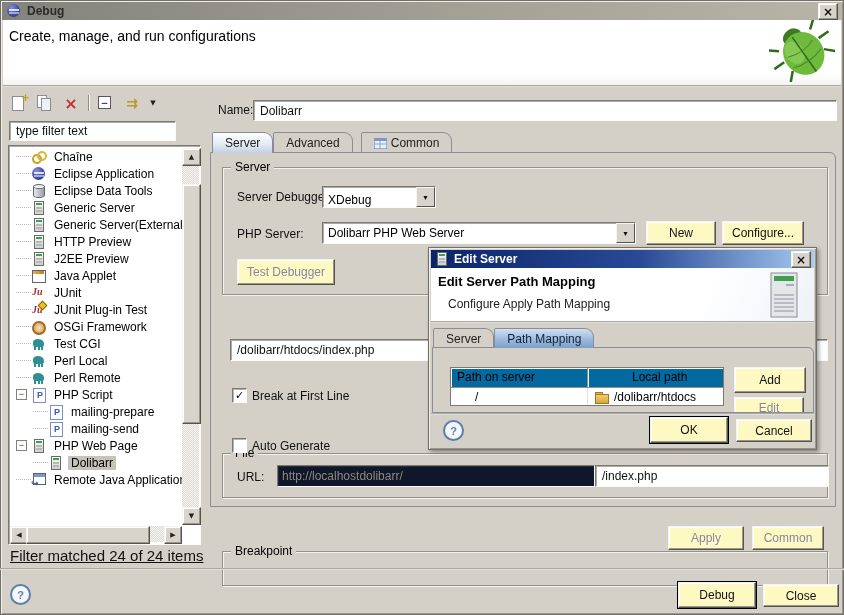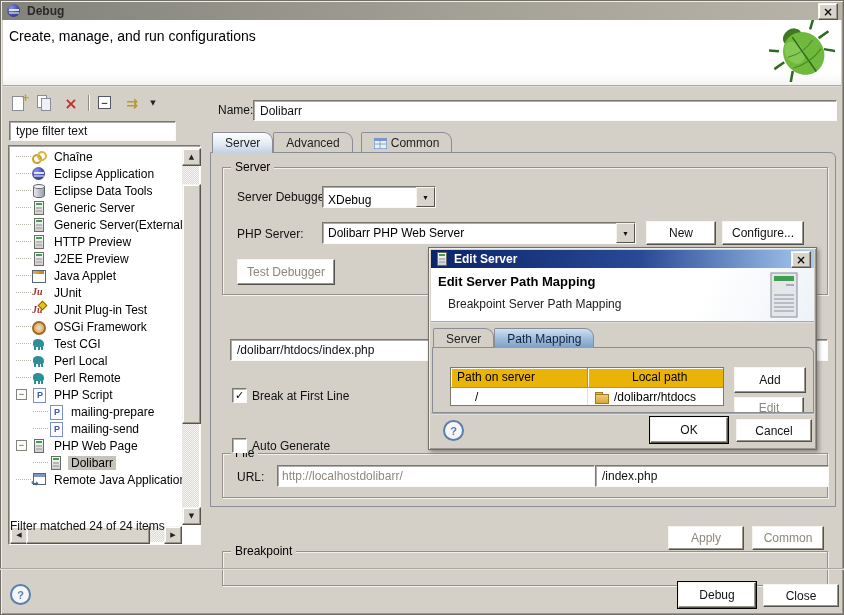--- a/index.html
+++ b/index.html
@@ -2,21 +2,21 @@
 <html><head>
 <meta charset="utf-8">
 <style>
   html,body{margin:0;padding:0;}
   body{width:844px;height:615px;font-family:"Liberation Sans",sans-serif;font-size:12px;color:#000;background:#b0aca4;}
   #window{position:relative;width:844px;height:615px;background:#d4d0c8;overflow:hidden;
     box-shadow:inset 0 0 0 1px #716f68, inset 2px 2px 0 0 #f0eee8, inset -2px -2px 0 0 #9a968c;}
   .abs{position:absolute;}
 
   
-  .btn{background:#ffffff;border:1px solid;border-color:#f6f4ee #55534e #55534e #f6f4ee;
+  .btn{background:#fef9c3;border:1px solid;border-color:#f6f4ee #55534e #55534e #f6f4ee;
     box-shadow:inset -1px -1px 0 #9a968c, inset 1px 1px 0 #ffffff;
     display:flex;align-items:center;justify-content:center;font-size:12px;color:#111;cursor:default;}
   .btn.default{box-shadow:0 0 0 1px #000, inset -1px -1px 0 #9a968c, inset 1px 1px 0 #ffffff;}
   .btn.disabled{color:#8d897e;text-shadow:1px 1px 0 #fbfaf6;}
   .sunken{background:#fff;border:1px solid;border-color:#7b786f #fbfaf6 #fbfaf6 #7b786f;
     box-shadow:inset 1px 1px 0 rgba(70,70,70,.45);}
   .field{display:flex;align-items:center;padding:0 4px;font-size:12px;}
   .field input{border:none;outline:none;width:100%;font:12px "Liberation Sans",sans-serif;background:transparent;color:#111;}
   .combo{display:flex;align-items:center;}
   .combo .val{flex:1;padding:0 5px;white-space:nowrap;overflow:hidden;}
@@ -63,21 +63,21 @@
   .stub{flex:none;width:15px;height:1px;border-top:1px dotted #b8b5ac;margin-right:0;}
   .tree-label{padding:0 3px;font-size:12px;}
   .tree-label.sel{background:#c6c3bb;}
   .scroll-track{background-image:
       linear-gradient(45deg,#dedbd4 25%,transparent 25%,transparent 75%,#dedbd4 75%),
       linear-gradient(45deg,#dedbd4 25%,#f6f4f0 25%,#f6f4f0 75%,#dedbd4 75%);
     background-size:2px 2px;background-position:0 0,1px 1px;}
   .sb-el{background:#d8d4cc;border:1px solid;border-color:#f6f4ee #55534e #55534e #f6f4ee;
     box-shadow:inset -1px -1px 0 #9a968c, inset 1px 1px 0 #fff;display:flex;align-items:center;justify-content:center;
     font-size:7px;color:#222;font-family:"DejaVu Sans",sans-serif;}
-  #status{left:10px;top:519px;font-size:12px;color:#111;}
+  #status{left:10px;top:547px;font-size:15px;color:#111;text-decoration:underline;}
 
   
   #namerow-label{left:218px;top:103px;}
   #namefield{left:253px;top:100px;width:574px;height:19px;}
   #tabs{left:212px;top:133px;height:20px;display:flex;align-items:flex-end;gap:0;}
   #tabs .gap{width:8px;}
   #maincontent{left:210px;top:152px;width:624px;height:353px;}
 
   .lab{font-size:12px;color:#111;}
 
@@ -137,21 +137,21 @@
     background:linear-gradient(90deg,#0a246a 0%,#2a4a96 55%,#a6caf0 100%);display:flex;align-items:center;padding-left:3px;box-sizing:border-box;}
   #dlg-titlebar .ttl{font-weight:bold;color:#fff;margin-left:4px;}
   #dlg-header{position:absolute;left:3px;top:21px;width:383px;height:53px;background:linear-gradient(115deg,#ffffff 70%,#eef2f8 100%);}
   #dlg-header .h1{position:absolute;left:7px;top:6px;font-size:13px;font-weight:bold;}
   #dlg-header .h2{position:absolute;left:17px;top:29px;font-size:12px;color:#222;}
   #dlg-header .sep{position:absolute;left:0;bottom:-2px;width:100%;height:2px;background:linear-gradient(#908d85,#fbfaf6);}
   #dlg-tabs{position:absolute;left:5px;top:81px;display:flex;align-items:flex-end;}
   #dlg-content{position:absolute;left:4px;top:100px;width:380px;height:64px;overflow:hidden;background:#d4d0c8;border:1px solid #8a8d96;border-radius:0 6px 0 0;}
   .ptable{position:absolute;left:17px;top:19px;width:272px;background:#fff;border:1px solid #7b786f;}
   .ptable .hrow{display:flex;}
-  .ptable .hcell{background:#eab308;border-right:1px solid #94918a;border-bottom:1px solid #94918a;
+  .ptable .hcell{background:#0369a1;border-right:1px solid #94918a;border-bottom:1px solid #94918a;
     box-shadow:inset 1px 1px 0 #fbfaf6;padding:2px 6px;font-size:12px;box-sizing:border-box;height:20px;}
   .ptable .row{display:flex;height:17px;align-items:center;}
   .ptable .cell{box-sizing:border-box;padding:0 6px;border-right:1px solid #e4e2dc;display:flex;align-items:center;height:17px;}
   #dlg-footer-sep{position:absolute;left:3px;top:166px;width:383px;height:2px;background:linear-gradient(#908d85,#fbfaf6);}
 
   .dim{color:#8d897e;}
 </style>
 </head>
 <body>
 
@@ -386,21 +386,21 @@
 
   <div class="abs group" style="left:222px;top:378px;width:604px;height:33px;">
     <span class="glabel">Breakpoint</span>
   </div>
   <span class="abs check" style="left:232px;top:388px;">✓</span>
   <span class="abs lab" style="left:252px;top:389px;">Break at First Line</span>
 
   <span class="abs check" style="left:232px;top:438px;"></span>
   <span class="abs lab" style="left:252px;top:439px;">Auto Generate</span>
   <span class="abs lab" style="left:237px;top:470px;">URL:</span>
-  <div class="abs sunken field" style="left:277px;top:465px;width:308px;height:20px;background:#ffffff;">
+  <div class="abs sunken field" style="left:277px;top:465px;width:308px;height:20px;background:#0f172a;">
     <span class="dim">http://localhostdolibarr/</span>
   </div>
   <div class="abs sunken field" style="left:595px;top:465px;width:224px;height:20px;">
     <input value="/index.php" style="">
   </div>
 
   <div class="abs btn disabled" style="left:668px;top:526px;width:74px;height:22px;">Apply</div>
   <div class="abs btn disabled" style="left:752px;top:526px;width:70px;height:22px;">Common</div>
 
   <div class="abs" style="left:0;top:568px;width:844px;height:2px;background:linear-gradient(#908d85,#fbfaf6);"></div>
@@ -409,21 +409,21 @@
   <div class="abs btn" style="left:763px;top:584px;width:74px;height:21px;">Close</div>
 
   <div class="abs" id="dlg">
     <div id="dlg-titlebar">
       <span class="ic ic-server" style="margin:0;"></span>
       <span class="ttl">Edit Server</span>
       <span class="xbtn" style="position:absolute;right:3px;top:1px;">×</span>
     </div>
     <div id="dlg-header">
       <span class="h1">Edit Server Path Mapping</span>
-      <span class="h2">Breakpoint Server Path Mapping</span>
+      <span class="h2">Configure Apply Path Mapping</span>
       <svg style="position:absolute;right:14px;top:4px;" width="30" height="46">
         <rect x="1" y="1" width="26" height="44" fill="#e4e6ea" stroke="#8a8d96"></rect>
         <rect x="4" y="4" width="20" height="5" fill="#3f9e4f"></rect>
         <rect x="16" y="12" width="8" height="2" fill="#aab"></rect>
         <g fill="#b8bcc4">
             <rect x="4" y="22" width="20" height="2"></rect>
             <rect x="4" y="26" width="20" height="2"></rect>
             <rect x="4" y="30" width="20" height="2"></rect>
             <rect x="4" y="34" width="20" height="2"></rect>
             <rect x="4" y="38" width="20" height="2"></rect>

